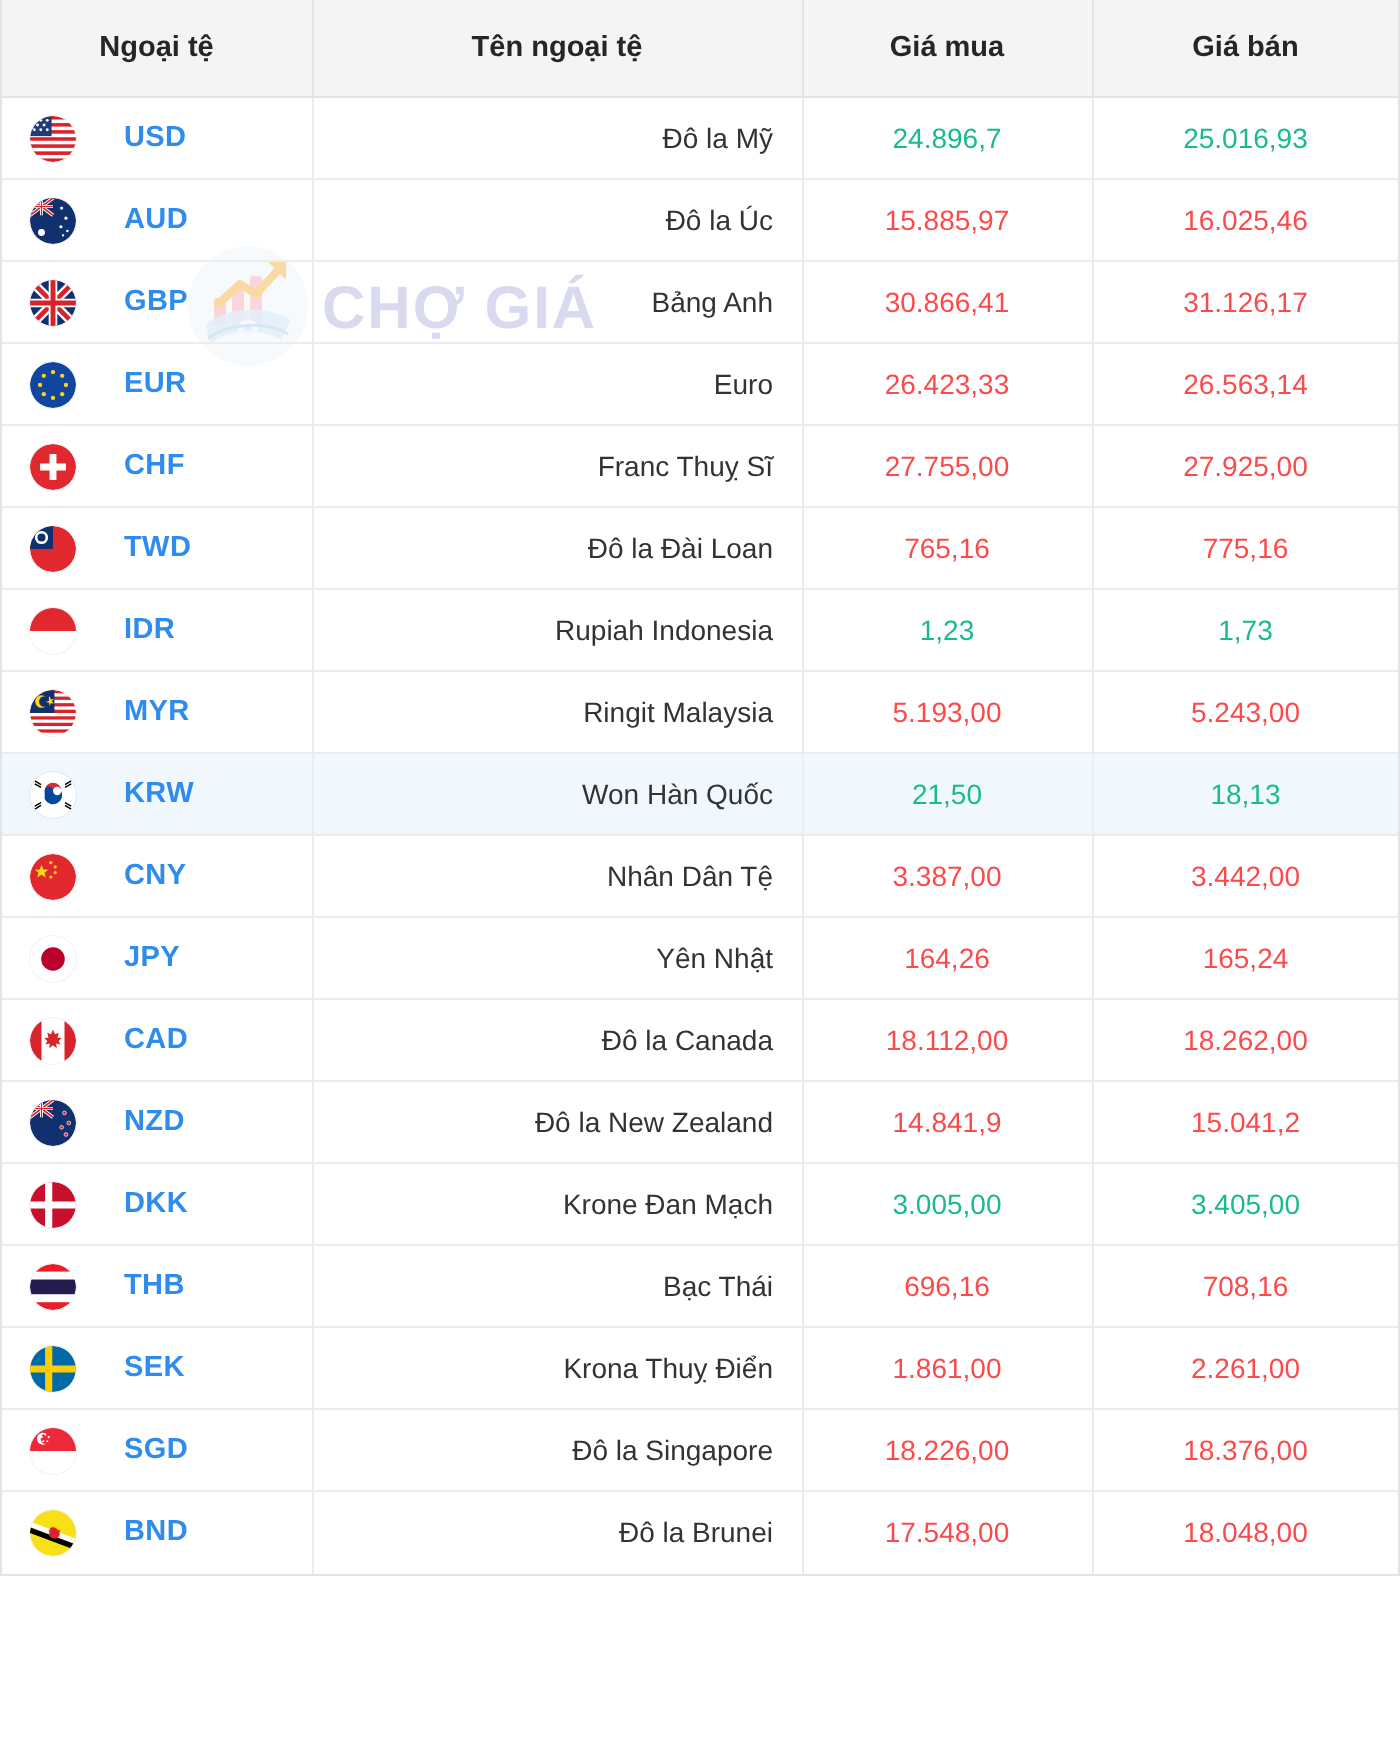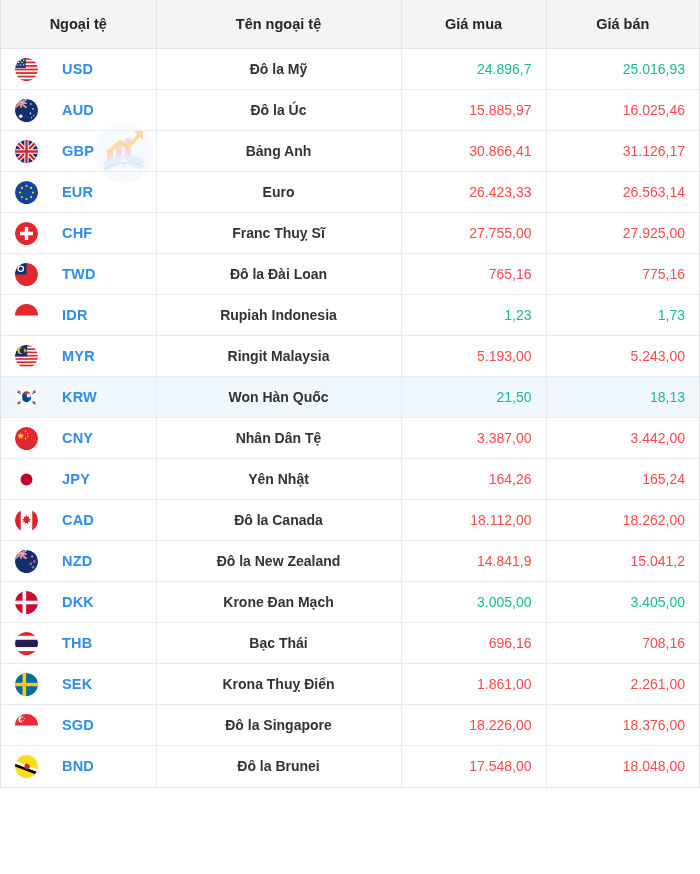--- a/index.html
+++ b/index.html
@@ -88,29 +88,28 @@
   }
   .flag svg { display: block; width: 23px; height: 23px; }
   .code-text {
     color: #2f8ced;
     font-weight: bold;
     font-size: 14.5px;
     letter-spacing: 0.2px;
   }
 
   td.name-cell {
-    text-align: center;
+    text-align: right;
     padding-left: 16px;
     color: #333333;
     font-size: 14px;
-    font-weight: bold;
   }
 
   td.num-cell {
-    text-align: right;
+    text-align: center;
     font-size: 14px;
     padding-right: 16px;
   }
   td.num-cell.up   { color: #19ba8f; }
   td.num-cell.down { color: #fc4a4a; }
 
   
   .watermark {
     position: absolute;
     left: 92px;
@@ -147,20 +146,21 @@
         <rect x="23" y="21" width="6" height="20" rx="1.5" fill="#f0a0a8"></rect>
         <rect x="32" y="16" width="6" height="25" rx="1.5" fill="#f0a0a8"></rect>
         <path d="M16 30 L27 20 L35 25 L48 11" stroke="#f5a623" stroke-width="4" fill="none" stroke-linecap="round" stroke-linejoin="round"></path>
         <path d="M41 9 L50 9 L50 18 Z" fill="#f5a623"></path>
         <path d="M10 40 C20 32 40 30 52 38 L48 48 C36 41 20 43 12 50 Z" fill="#bcd9f0" opacity="0.9"></path>
         <ellipse cx="31" cy="42" rx="5" ry="4.2" fill="#e9f3fb"></ellipse>
         <ellipse cx="31" cy="42" rx="2" ry="1.7" fill="#bcd9f0"></ellipse>
         <path d="M11 47 C21 40 40 38 51 45" stroke="#9cc6e8" stroke-width="1.4" fill="none"></path>
       </svg>
     </span>
+    <span class="wm-text">CHỢ GIÁ</span>
   </div>
 
   <table class="rates">
     <colgroup>
       <col class="c-code">
         <col class="c-name">
         <col class="c-buy">
         <col class="c-sell">
     </colgroup>
     <thead>

